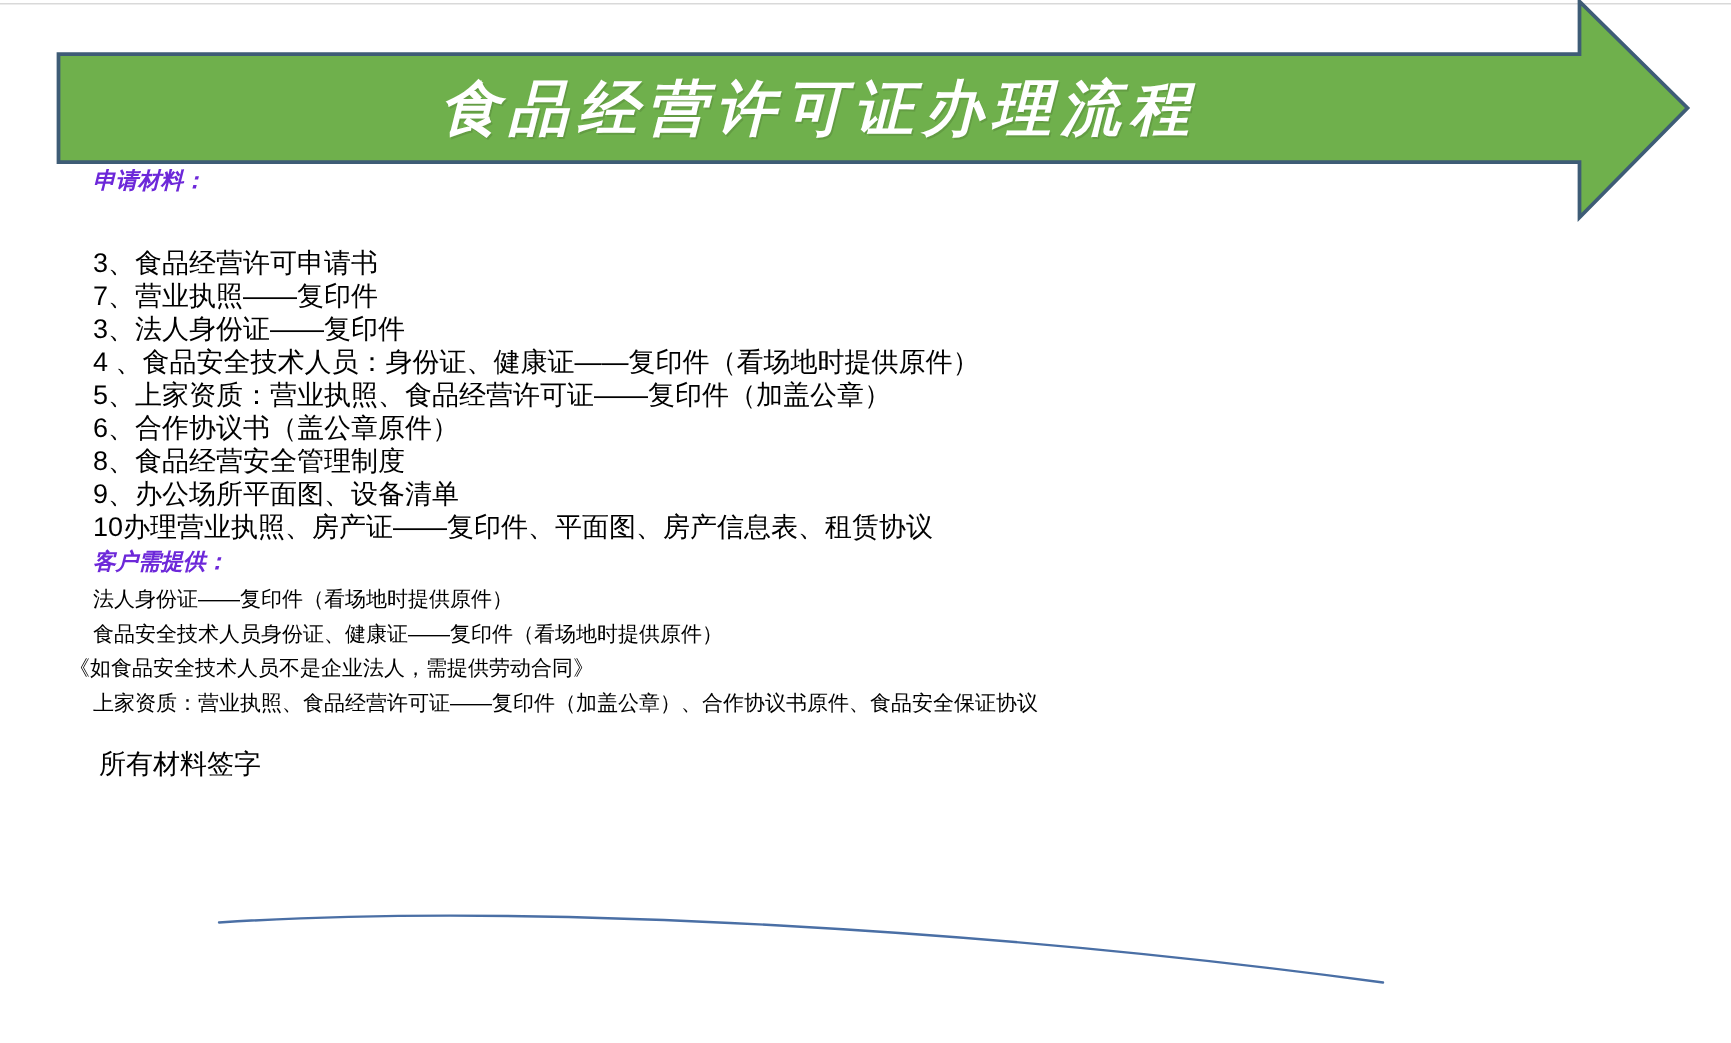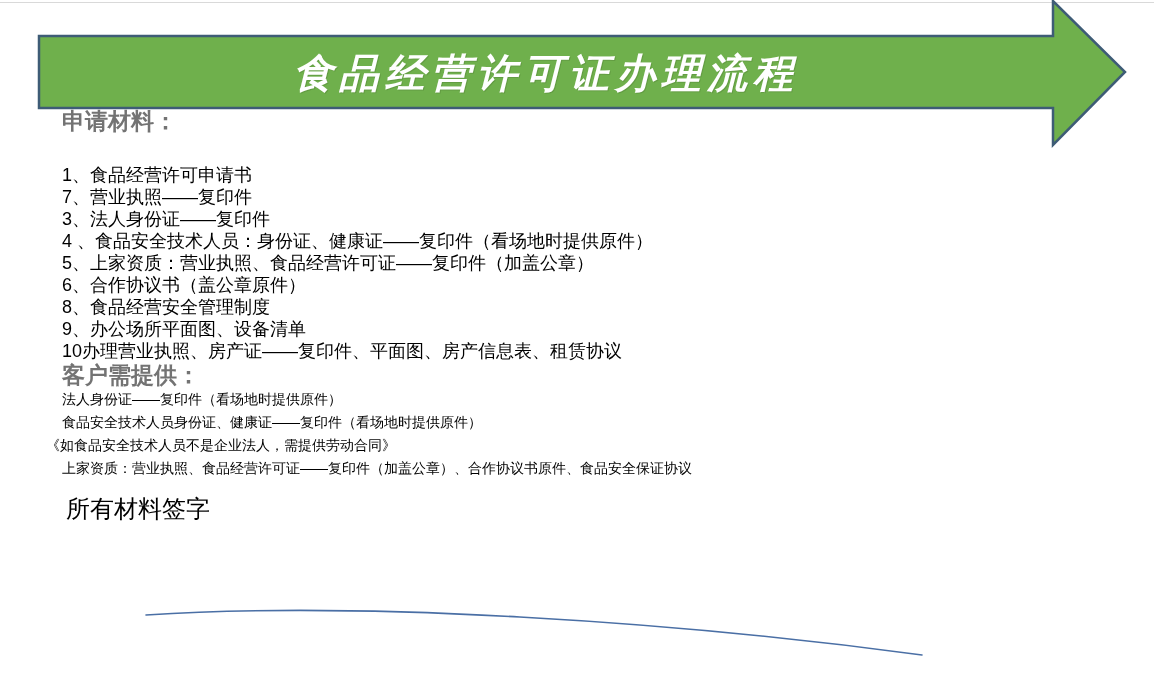--- a/index.html
+++ b/index.html
@@ -73,27 +73,28 @@
 
   
   .content {
     position: absolute;
     left: 0;
     top: 108px;
     width: 1154px;
   }
 
   .heading-red {
-    color: #737373;
-    font-size: 23px;
+    color: #6d28d9;
+    font-size: 15px;
     line-height: 26px;
     font-weight: 700;
     margin: 0;
     padding: 0 0 0 62px;
     white-space: nowrap;
+    font-style: italic;
   }
 
   .spacer-lg { height: 30px; }
   .spacer-md { height: 18px; }
 
   .list {
     margin: 0;
     padding: 0;
     list-style: none;
   }
@@ -112,21 +113,21 @@
     font-size: 14px;
     line-height: 23px;
   }
 
   .sub-block .plain-line.indented {
     padding-left: 46px;
   }
 
   .signoff {
     color: #000000;
-    font-size: 24px;
+    font-size: 18px;
     line-height: 22px;
     padding: 0 0 0 66px;
     margin: 0;
     white-space: nowrap;
   }
 
   
   .curve {
     position: absolute;
     left: 110px;
@@ -155,21 +156,21 @@
     <div class="banner-title">食品经营许可证办理流程</div>
   </div>
 
   <div class="content">
 
     <div class="heading-red">申请材料：</div>
 
     <div class="spacer-lg"></div>
 
     <ul class="list">
-      <li>1、食品经营许可申请书</li>
+      <li>3、食品经营许可申请书</li>
       <li>7、营业执照——复印件</li>
       <li>3、法人身份证——复印件</li>
       <li>4 、食品安全技术人员：身份证、健康证——复印件（看场地时提供原件）</li>
       <li>5、上家资质：营业执照、食品经营许可证——复印件（加盖公章）</li>
       <li>6、合作协议书（盖公章原件）</li>
       <li>8、食品经营安全管理制度</li>
       <li>9、办公场所平面图、设备清单</li>
       <li>10办理营业执照、房产证——复印件、平面图、房产信息表、租赁协议</li>
     </ul>
 

